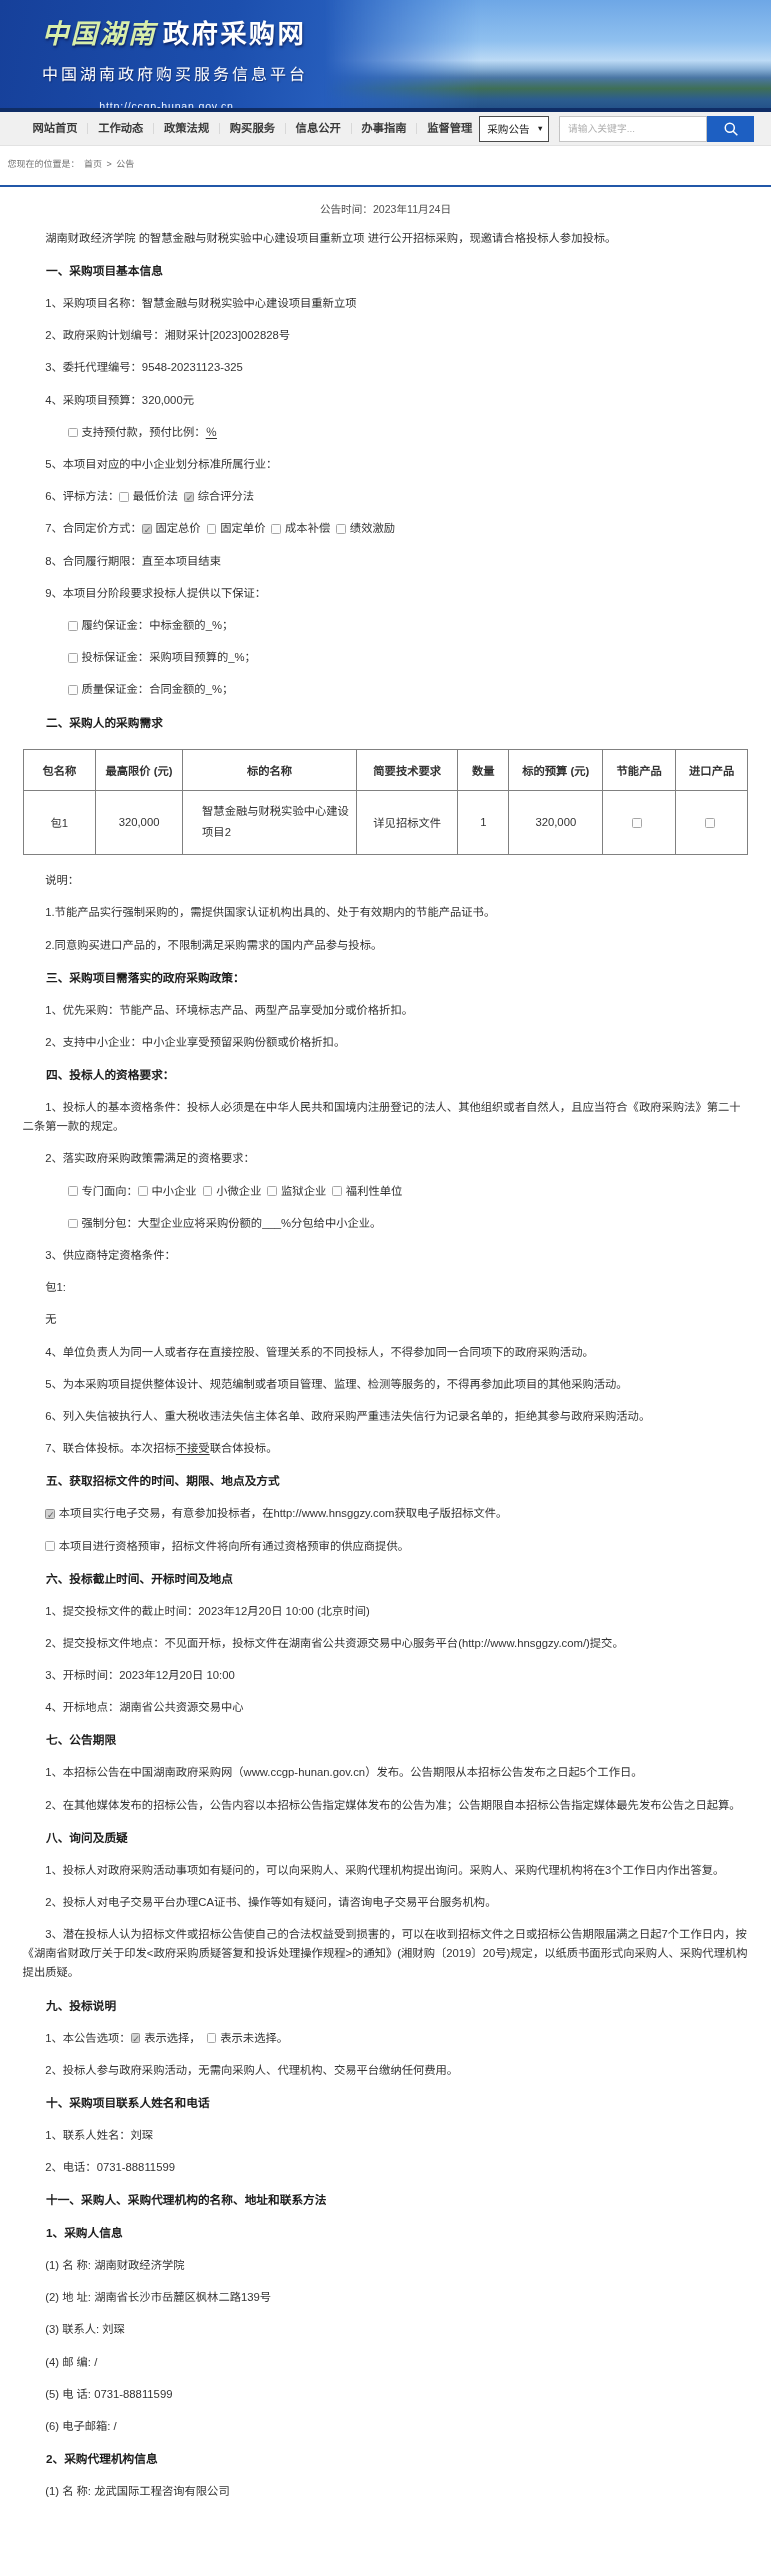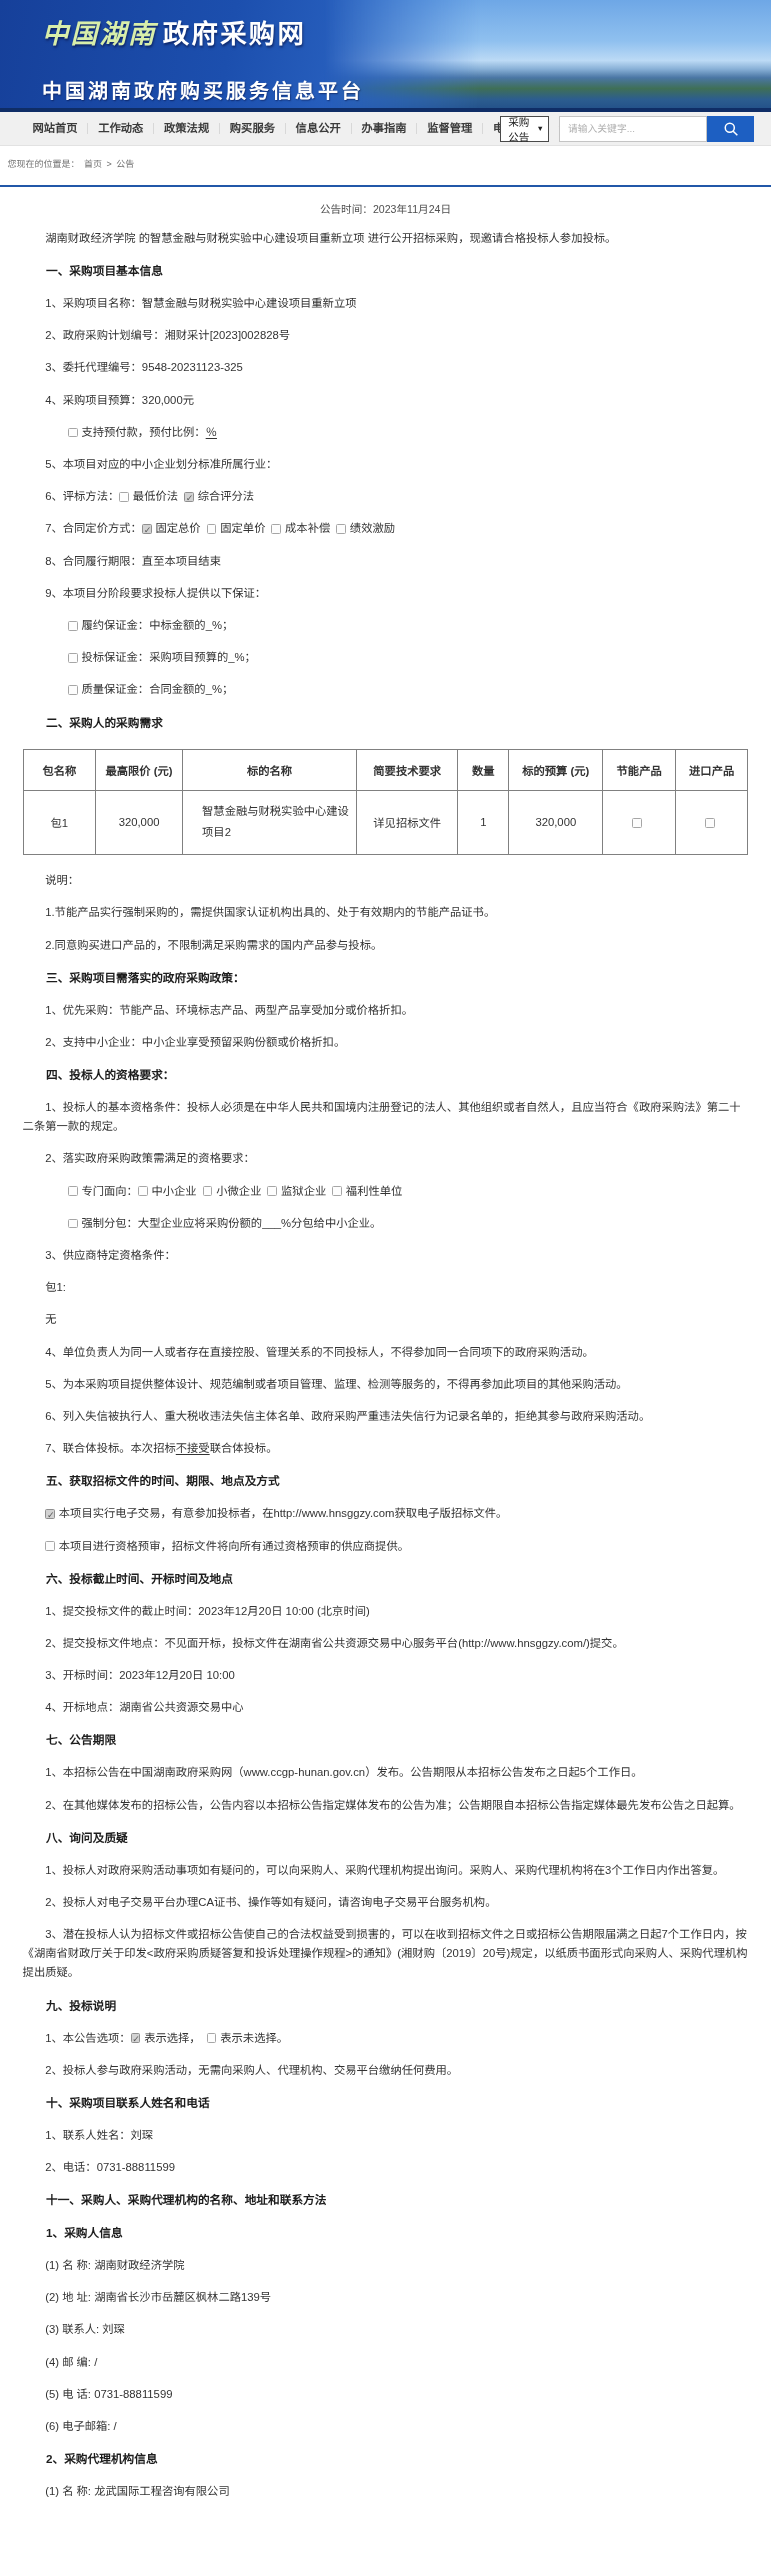--- a/index.html
+++ b/index.html
@@ -18,32 +18,32 @@
   .banner-art{position:absolute;right:0;top:0;width:58%;height:100%;
     background:linear-gradient(180deg,#6ea7e6 0%,#8fc0ef 38%,#bcdaf5 56%,#88b0d6 64%,#4a76a4 72%,#3f6f56 82%,#2c5d8f 92%,#24528a 100%);
     -webkit-mask-image:linear-gradient(90deg,transparent 0,#000 35%);
             mask-image:linear-gradient(90deg,transparent 0,#000 35%)}
   .logo-wrap{position:absolute;left:42px;top:12px;z-index:2;color:#fff}
   .logo-line1{font-size:26.4px;font-weight:bold;letter-spacing:2.3px;
     text-shadow:0.8px 1.5px 2.3px rgba(0,0,40,.5)}
   .logo-cn{font-family:"DejaVu Serif","Liberation Serif",serif;font-style:italic;
     color:#d8eeaa;padding-right:6px}
   .logo-rest{color:#fff}
-  .logo-sub{margin-top:24px;font-size:20px;font-weight:bold;letter-spacing:3px;
+  .logo-sub{margin-top:10px;font-size:16px;font-weight:normal;letter-spacing:3px;
     text-shadow:0.8px 0.8px 1.5px rgba(0,0,40,.45)}
   .logo-url{margin-top:15px;font-size:10.6px;letter-spacing:0.8px;color:#eaf3ff;text-align:center;width:249px}
 
   
   .navbar{position:relative;height:34px;background:#f0f0f0;border-bottom:0.8px solid #e2e2e2}
   .nav-list{list-style:none;margin:0;padding:0 0 0 22.6px;display:flex;align-items:center;height:100%}
   .nav-list li{padding:0 9.8px;border-right:0.8px solid #d8d8d8;line-height:11.3px}
   .nav-list li:last-child{border-right:none}
   .nav-list a{color:#3b3b3b;font-size:11.3px;font-weight:bold;text-decoration:none;white-space:nowrap}
   .searchbar{position:absolute;right:16.6px;top:3.8px;display:flex;height:26px;align-items:stretch}
-  .sel{display:flex;align-items:center;justify-content:space-between;width:49px;
+  .sel{display:flex;align-items:center;justify-content:space-between;width:70px;
     border:0.8px solid #4a4a4a;background:#fff;font-size:10.6px;color:#222;padding:0 4.5px 0 6.8px;cursor:pointer}
   .caret{font-size:7.5px;color:#222;margin-left:3px}
   .search-input{width:148px;border:0.8px solid #c4c4c4;margin-left:10px;padding:0 7.5px;
     font-size:9.8px;color:#333;outline:none;font-family:inherit}
   .search-input::placeholder{color:#b0b0b0}
   .search-btn{width:47px;background:var(--button);border:none;display:flex;align-items:center;
     justify-content:center;cursor:pointer}
 
   
   .breadcrumb{padding:11.3px 7.5px 15px;font-size:9px;color:#707070}

